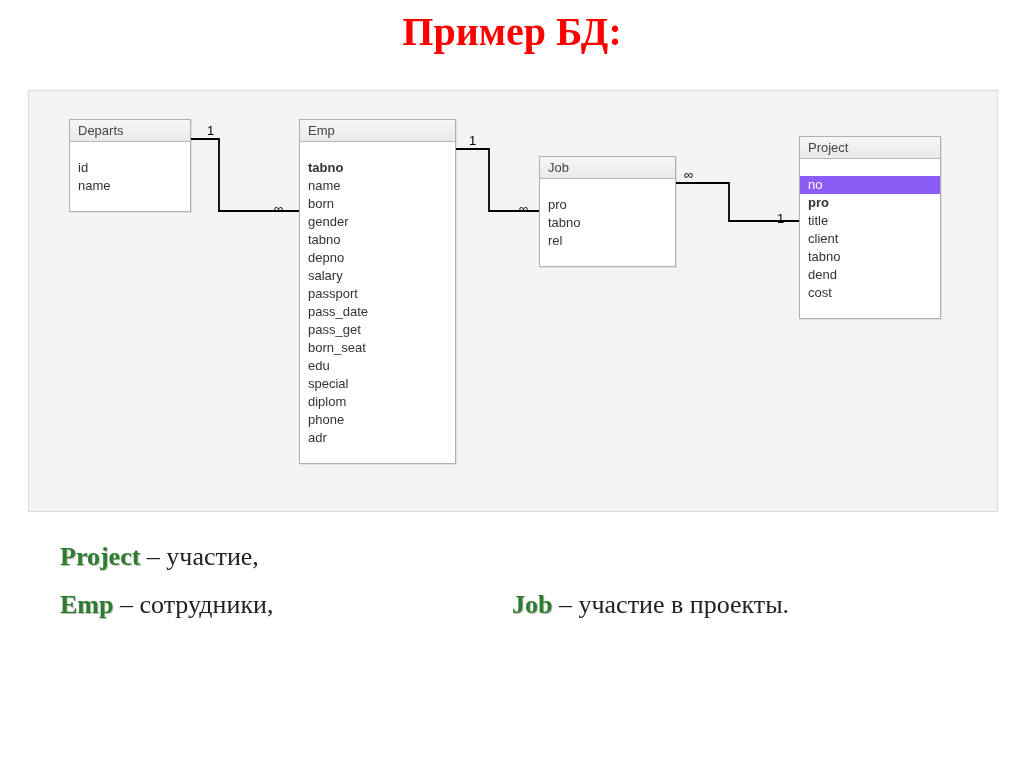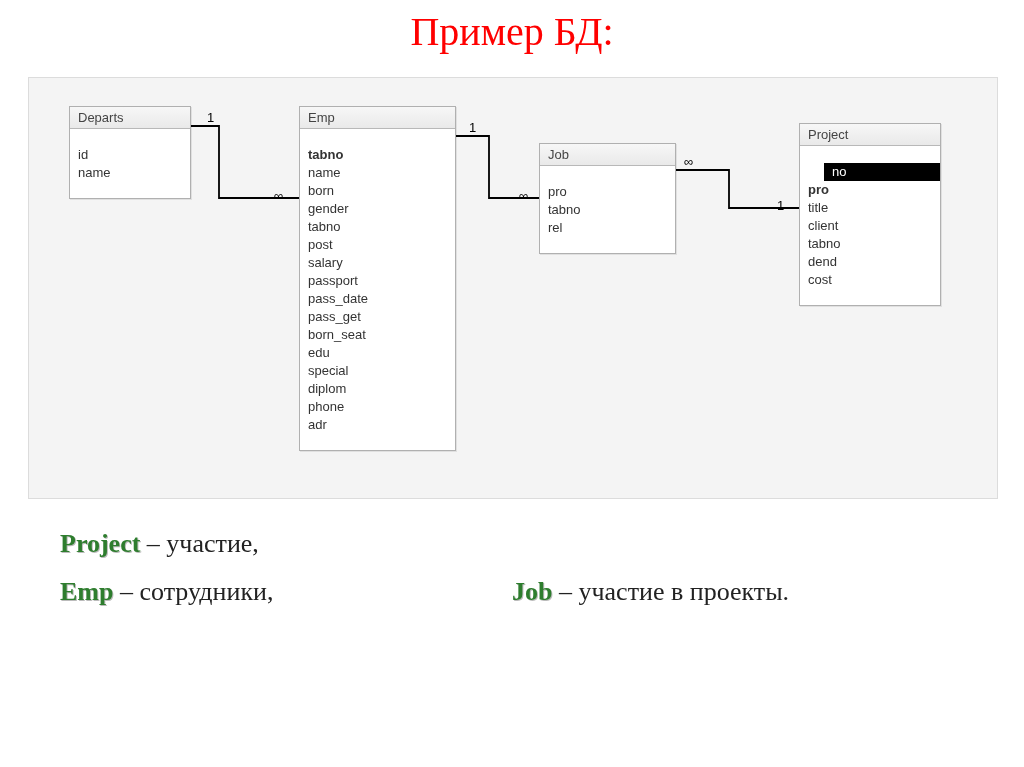--- a/index.html
+++ b/index.html
@@ -9,24 +9,24 @@
     background: #fff;
     width: 1024px;
     height: 767px;
     position: relative;
     overflow: hidden;
   }
   .title {
     text-align: center;
     color: #ff0000;
     font-family: "Comic Sans MS", cursive;
-    font-weight: normal;
+    font-weight: bold;
     font-size: 40px;
     line-height: 1.1;
-    margin: 10px 0 23px 0;
+    margin: 10px 0 36px 0;
   }
   .diagram-area {
     position: relative;
     margin: 0 28px;
     width: 968px;
     height: 420px;
     background: #f4f4f4;
     border: 1px solid #dcdcdc;
   }
   .tbl {
@@ -48,23 +48,22 @@
     position: relative;
   }
   .fld {
     padding: 1px 8px;
     color: #333;
     line-height: 16px;
     white-space: nowrap;
   }
   .fld.bold { font-weight: bold; }
   .fld.sel {
-    background: #000000;
+    background: #8b5cf6;
     color: #fff;
-    margin-left: 24px;
   }
   
   #tbl-departs { left: 40px;  top: 28px;  width: 120px; }
   #tbl-emp     { left: 270px; top: 28px;  width: 155px; }
   #tbl-job     { left: 510px; top: 65px;  width: 135px; }
   #tbl-project { left: 770px; top: 45px;  width: 140px; }
 
   
   .legend {
     margin: 30px 60px 0 60px;
@@ -128,21 +127,21 @@
   </div>
 
   <div class="tbl" id="tbl-emp">
     <div class="tbl-head">Emp</div>
     <div class="tbl-body">
         <div class="fld bold">tabno</div>
         <div class="fld">name</div>
         <div class="fld">born</div>
         <div class="fld">gender</div>
         <div class="fld">tabno</div>
-        <div class="fld">post</div>
+        <div class="fld">depno</div>
         <div class="fld">salary</div>
         <div class="fld">passport</div>
         <div class="fld">pass_date</div>
         <div class="fld">pass_get</div>
         <div class="fld">born_seat</div>
         <div class="fld">edu</div>
         <div class="fld">special</div>
         <div class="fld">diplom</div>
         <div class="fld">phone</div>
         <div class="fld">adr</div>

